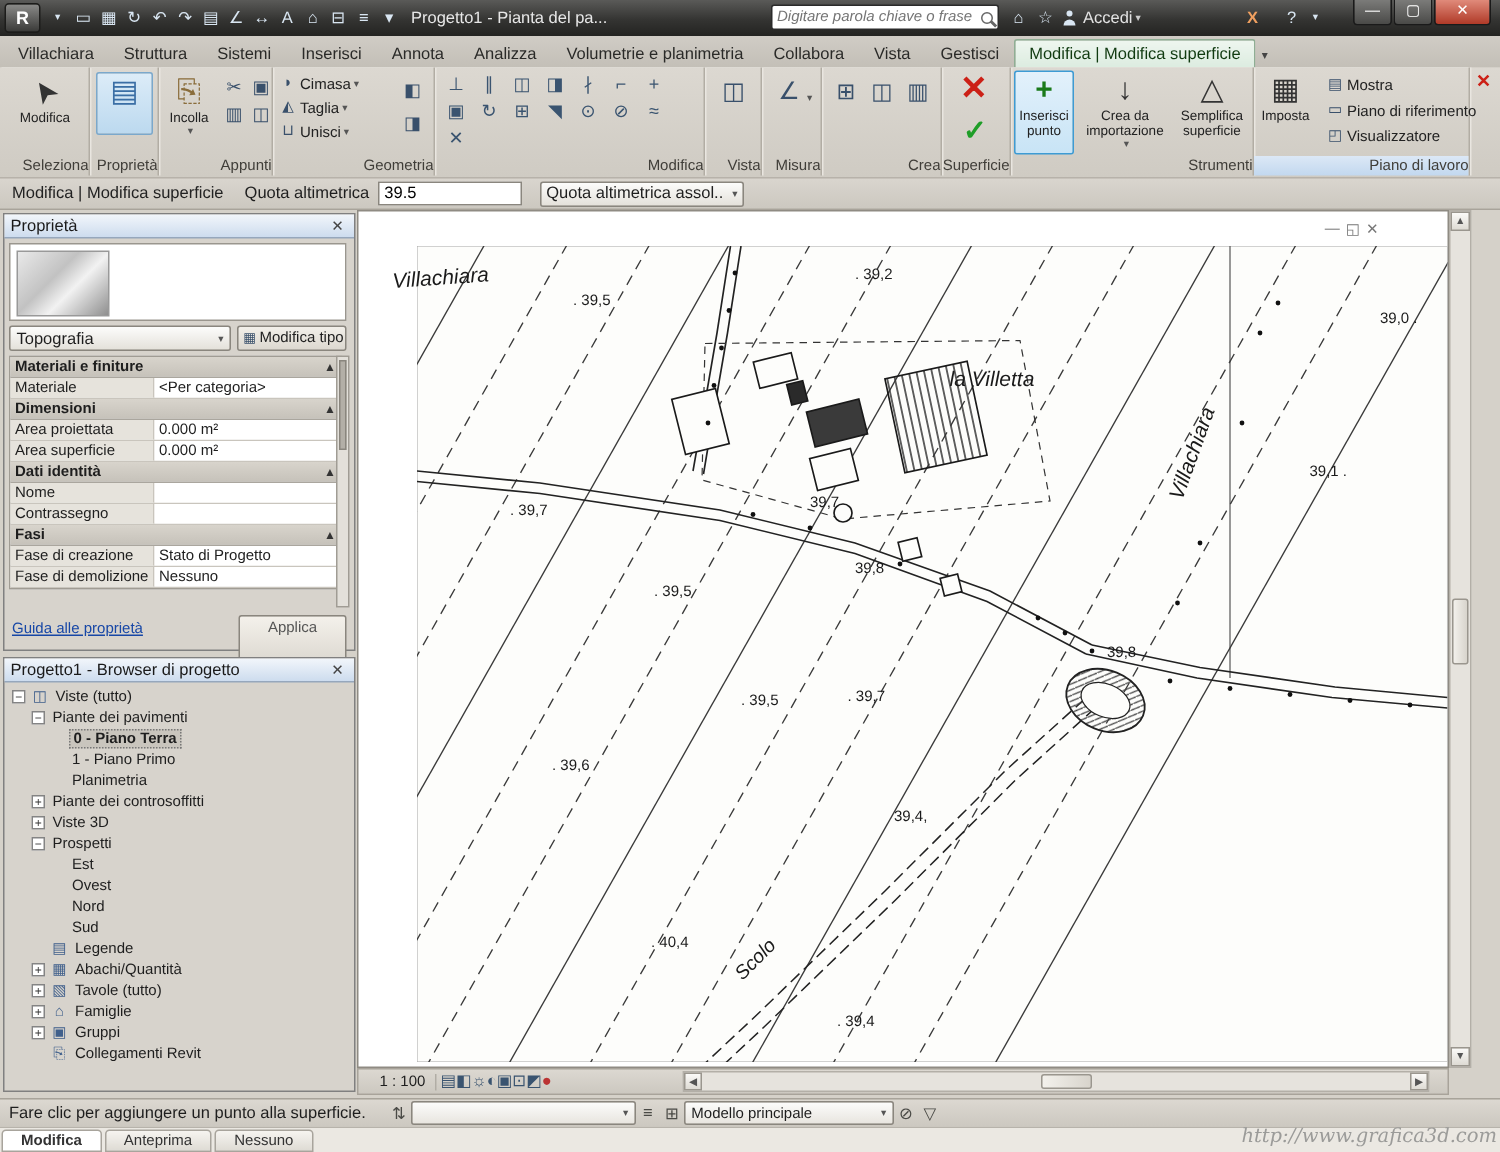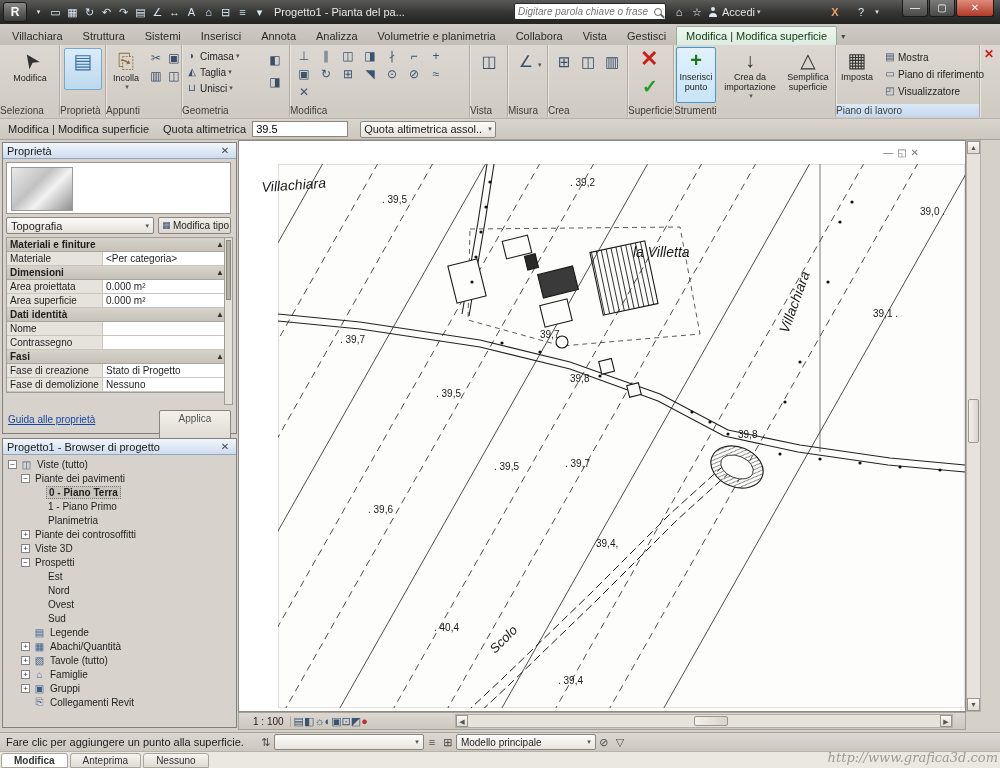--- a/index.html
+++ b/index.html
@@ -23,21 +23,21 @@
 .winbtn{position:absolute;top:0;width:26px;height:17px;text-align:center;line-height:15px;font-size:10px;color:#fff;border:1px solid #1a1a1a;border-top:0;background:linear-gradient(#7b7b79,#4a4a48);border-radius:0 0 3px 3px}
 .winbtn.close{background:linear-gradient(#e08a7a,#b03a28);width:38px}
 
 .tabstrip{left:0;top:24px;width:1000px;height:21px;background:linear-gradient(#d0ccc5,#c3bfb7);display:flex;align-items:flex-end;padding-left:2px}
 .rtab{padding:3px 9px 3px;font-size:11px;color:#2a2a28;white-space:nowrap;border:1px solid transparent;border-bottom:0}
 .rtab.active{background:linear-gradient(#eef6ef,#dcece0);border-color:#8fae94;color:#103a10;border-radius:2px 2px 0 0}
 .ribbon-toggle{margin:0 0 4px 4px;font-size:8px;color:#444}
 
 .ribbon{left:0;top:45px;width:1000px;height:73px;background:linear-gradient(#dcd8d1,#cfcbc3)}
 .panel{position:absolute;top:0;height:72px;border-right:1px solid #b2ada4;box-shadow:1px 0 0 #e9e6e0}
-.plabel{position:absolute;bottom:0;left:0;right:0;height:13px;text-align:left;font-size:10px;color:#403e39;line-height:13px;white-space:nowrap;overflow:hidden}
+.plabel{position:absolute;bottom:0;left:0;right:0;height:13px;text-align:right;font-size:10px;color:#403e39;line-height:13px;white-space:nowrap;overflow:hidden}
 .plabel.hl{background:linear-gradient(#dce8f6,#c2d8ef)}
 .bigbtn{position:absolute;display:flex;flex-direction:column;align-items:center;justify-content:flex-start;border:1px solid transparent;border-radius:2px;text-align:center}
 .bigbtn .bicon{font-size:20px;line-height:24px;height:24px;color:#333}
 .bigbtn .blabel{font-size:9px;line-height:10px;color:#222}
 .bigbtn.sel{background:linear-gradient(#e3f1fb,#c8e4f6);border-color:#3d9bd4}
 .bigbtn.on{background:linear-gradient(#dcecf8,#bcd9ef);border-color:#7aa8cc}
 .sicon{display:inline-block;width:20px;height:18px;text-align:center;line-height:18px;font-size:12px;color:#39506b}
 .geo-row{display:flex;align-items:center;height:16px;padding-left:2px;font-size:10px;color:#222;white-space:nowrap}
 .geo-row .sicon{width:16px;height:14px;line-height:14px;font-size:10px}
 .dArr{font-size:7px;color:#555;margin-left:2px}
@@ -401,25 +401,25 @@
         <div class="titem" style="padding-left:16px">
           <span class="texp">−</span>
           <span class="tlabel" style="">Prospetti</span>
         </div>
         <div class="titem" style="padding-left:29px">
           <span style="width:12px;flex:none"></span>
           <span class="tlabel" style="">Est</span>
         </div>
         <div class="titem" style="padding-left:29px">
           <span style="width:12px;flex:none"></span>
+          <span class="tlabel" style="">Ovest</span>
+        </div>
+        <div class="titem" style="padding-left:29px">
+          <span style="width:12px;flex:none"></span>
           <span class="tlabel" style="">Nord</span>
-        </div>
-        <div class="titem" style="padding-left:29px">
-          <span style="width:12px;flex:none"></span>
-          <span class="tlabel" style="">Ovest</span>
         </div>
         <div class="titem" style="padding-left:29px">
           <span style="width:12px;flex:none"></span>
           <span class="tlabel" style="">Sud</span>
         </div>
         <div class="titem" style="padding-left:16px">
           <span style="width:12px;flex:none"></span>
           <span class="ticon">▤</span>
           <span class="tlabel" style="">Legende</span>
         </div>

